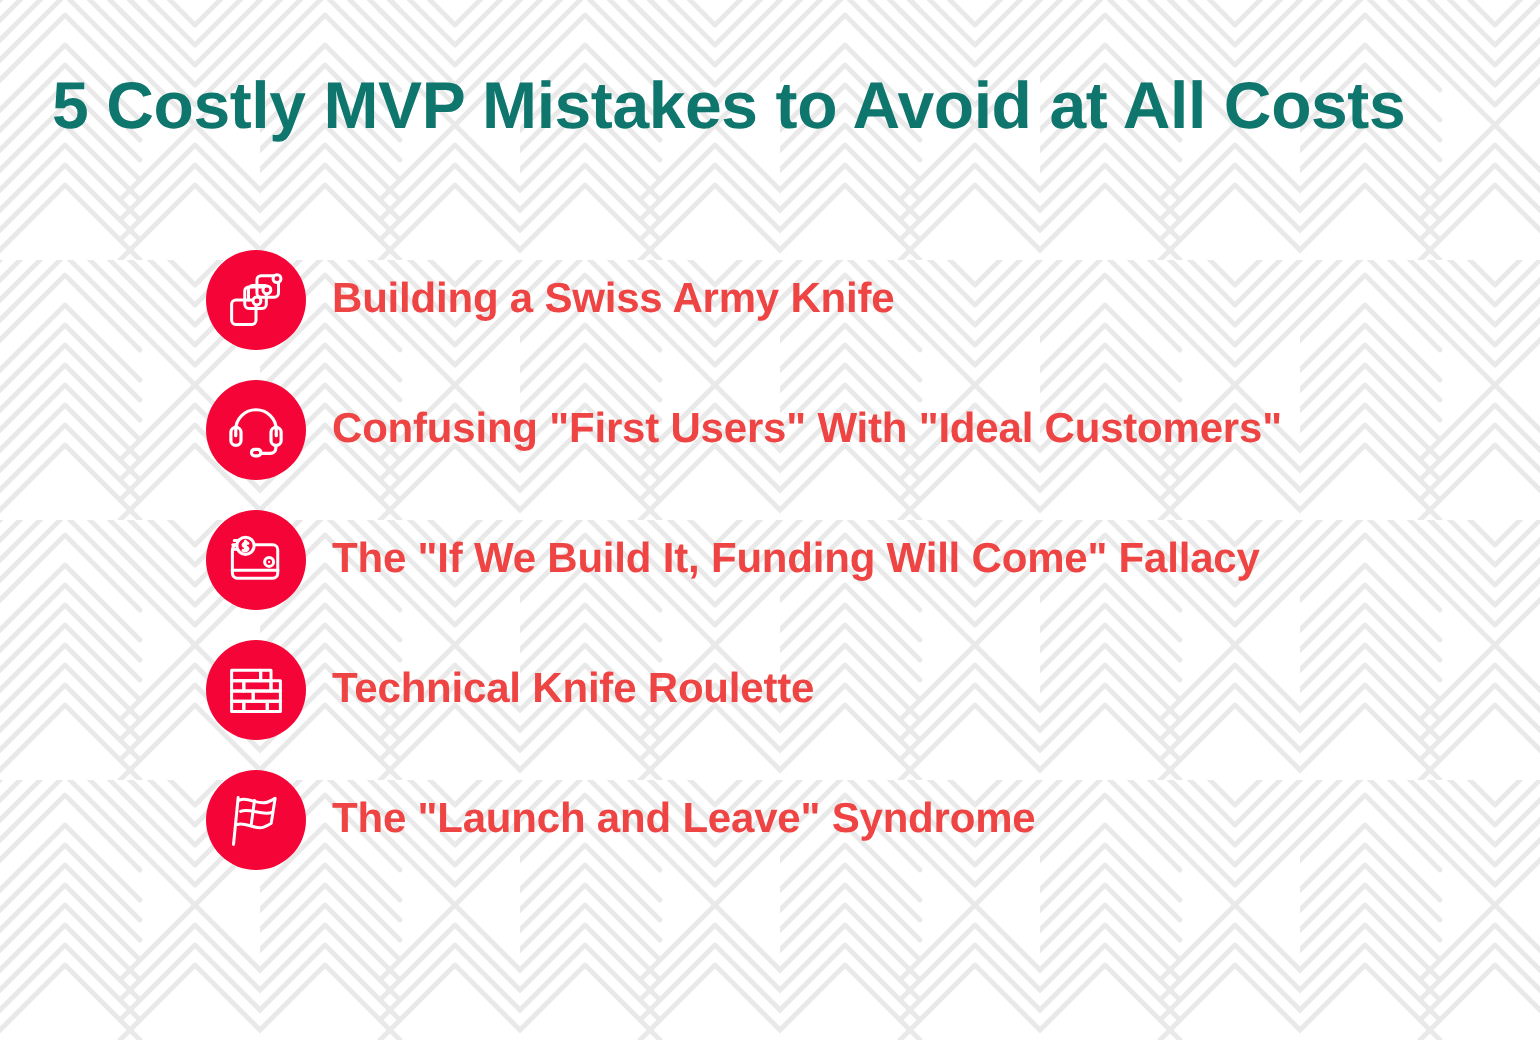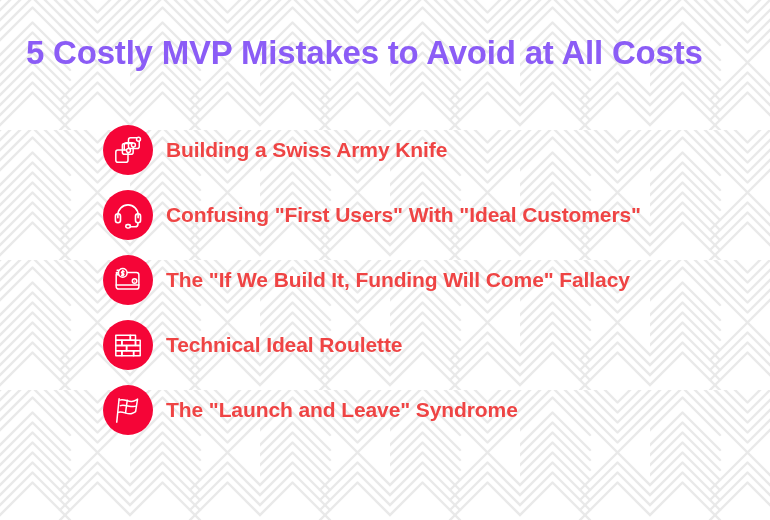--- a/index.html
+++ b/index.html
@@ -40,21 +40,21 @@
     position: absolute;
     left: 26px;
     top: 33px;
     width: 720px;
     z-index: 3;
     margin: 0;
     font-family: "Liberation Sans", sans-serif;
     font-size: 33px;
     font-weight: 700;
     letter-spacing: -0.2px;
-    color: #8b5cf6;
+    color: #0f766e;
     white-space: nowrap;
     line-height: 40px;
   }
 
   
   .list {
     position: absolute;
     left: 103px;
     top: 125px;
     z-index: 3;
@@ -204,21 +204,21 @@
           <path d="M9.5 11 H24 V16.5 H9.5 z"></path>
           <path d="M3 16.5 H14.5 V22 H3 z"></path>
           <path d="M14.5 16.5 H29 V22 H14.5 z"></path>
           <path d="M3 22 H9.5 V27.5 H3 z"></path>
           <path d="M9.5 22 H22 V27.5 H9.5 z"></path>
           <path d="M22 22 H29 V27.5 H22 z"></path>
           <path d="M18.5 5.5 H24 V11 H18.5 z"></path>
           <path d="M24 11 H29 V16.5 H24 z"></path>
         </svg>
       </span>
-      <span class="item-label">Technical Ideal Roulette</span>
+      <span class="item-label">Technical Knife Roulette</span>
     </li>
 
     <li class="list-item">
       <span class="icon-badge">
         <svg viewBox="0 0 32 32" fill="none" stroke="#ffffff" stroke-width="1.5" stroke-linecap="round" stroke-linejoin="round" aria-hidden="true">
           <path d="M6.5 4 L4 29"></path>
           <path d="M7.2 5.4 C12 3.3 17.2 8.6 22.3 6.4 c2.4 -1 3.9 -2 3.9 -2 l-2.1 13.4 s-1.6 1.1 -4 2 c-4.8 1.8 -9.6 -3.2 -14.2 -1.4"></path>
           <path d="M15.2 5.6 L13.4 18.8"></path>
           <path d="M7.8 11.4 C12.4 9.3 19.4 14 24.6 11.9"></path>
         </svg>

